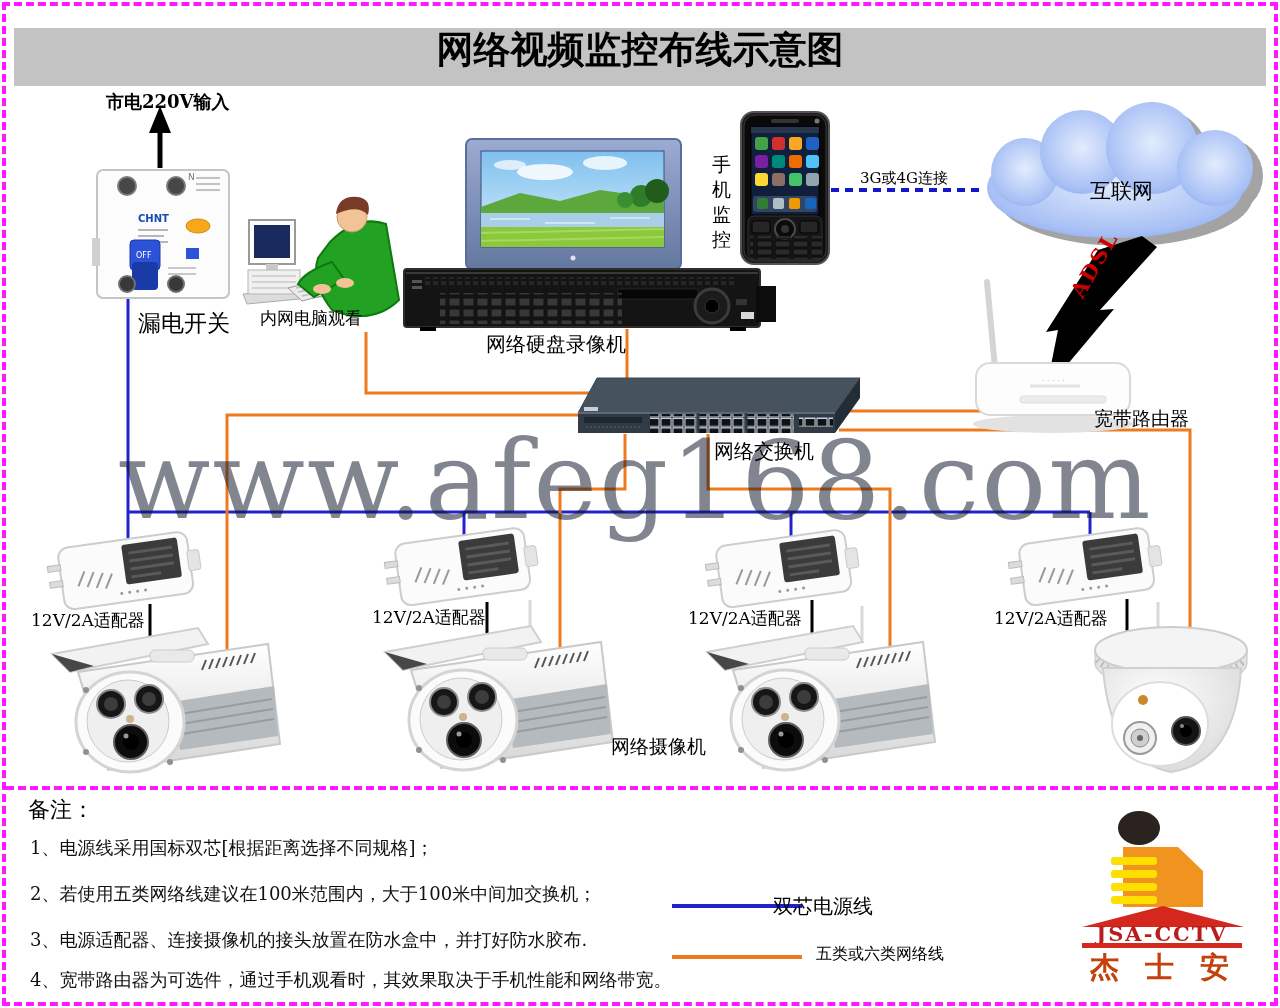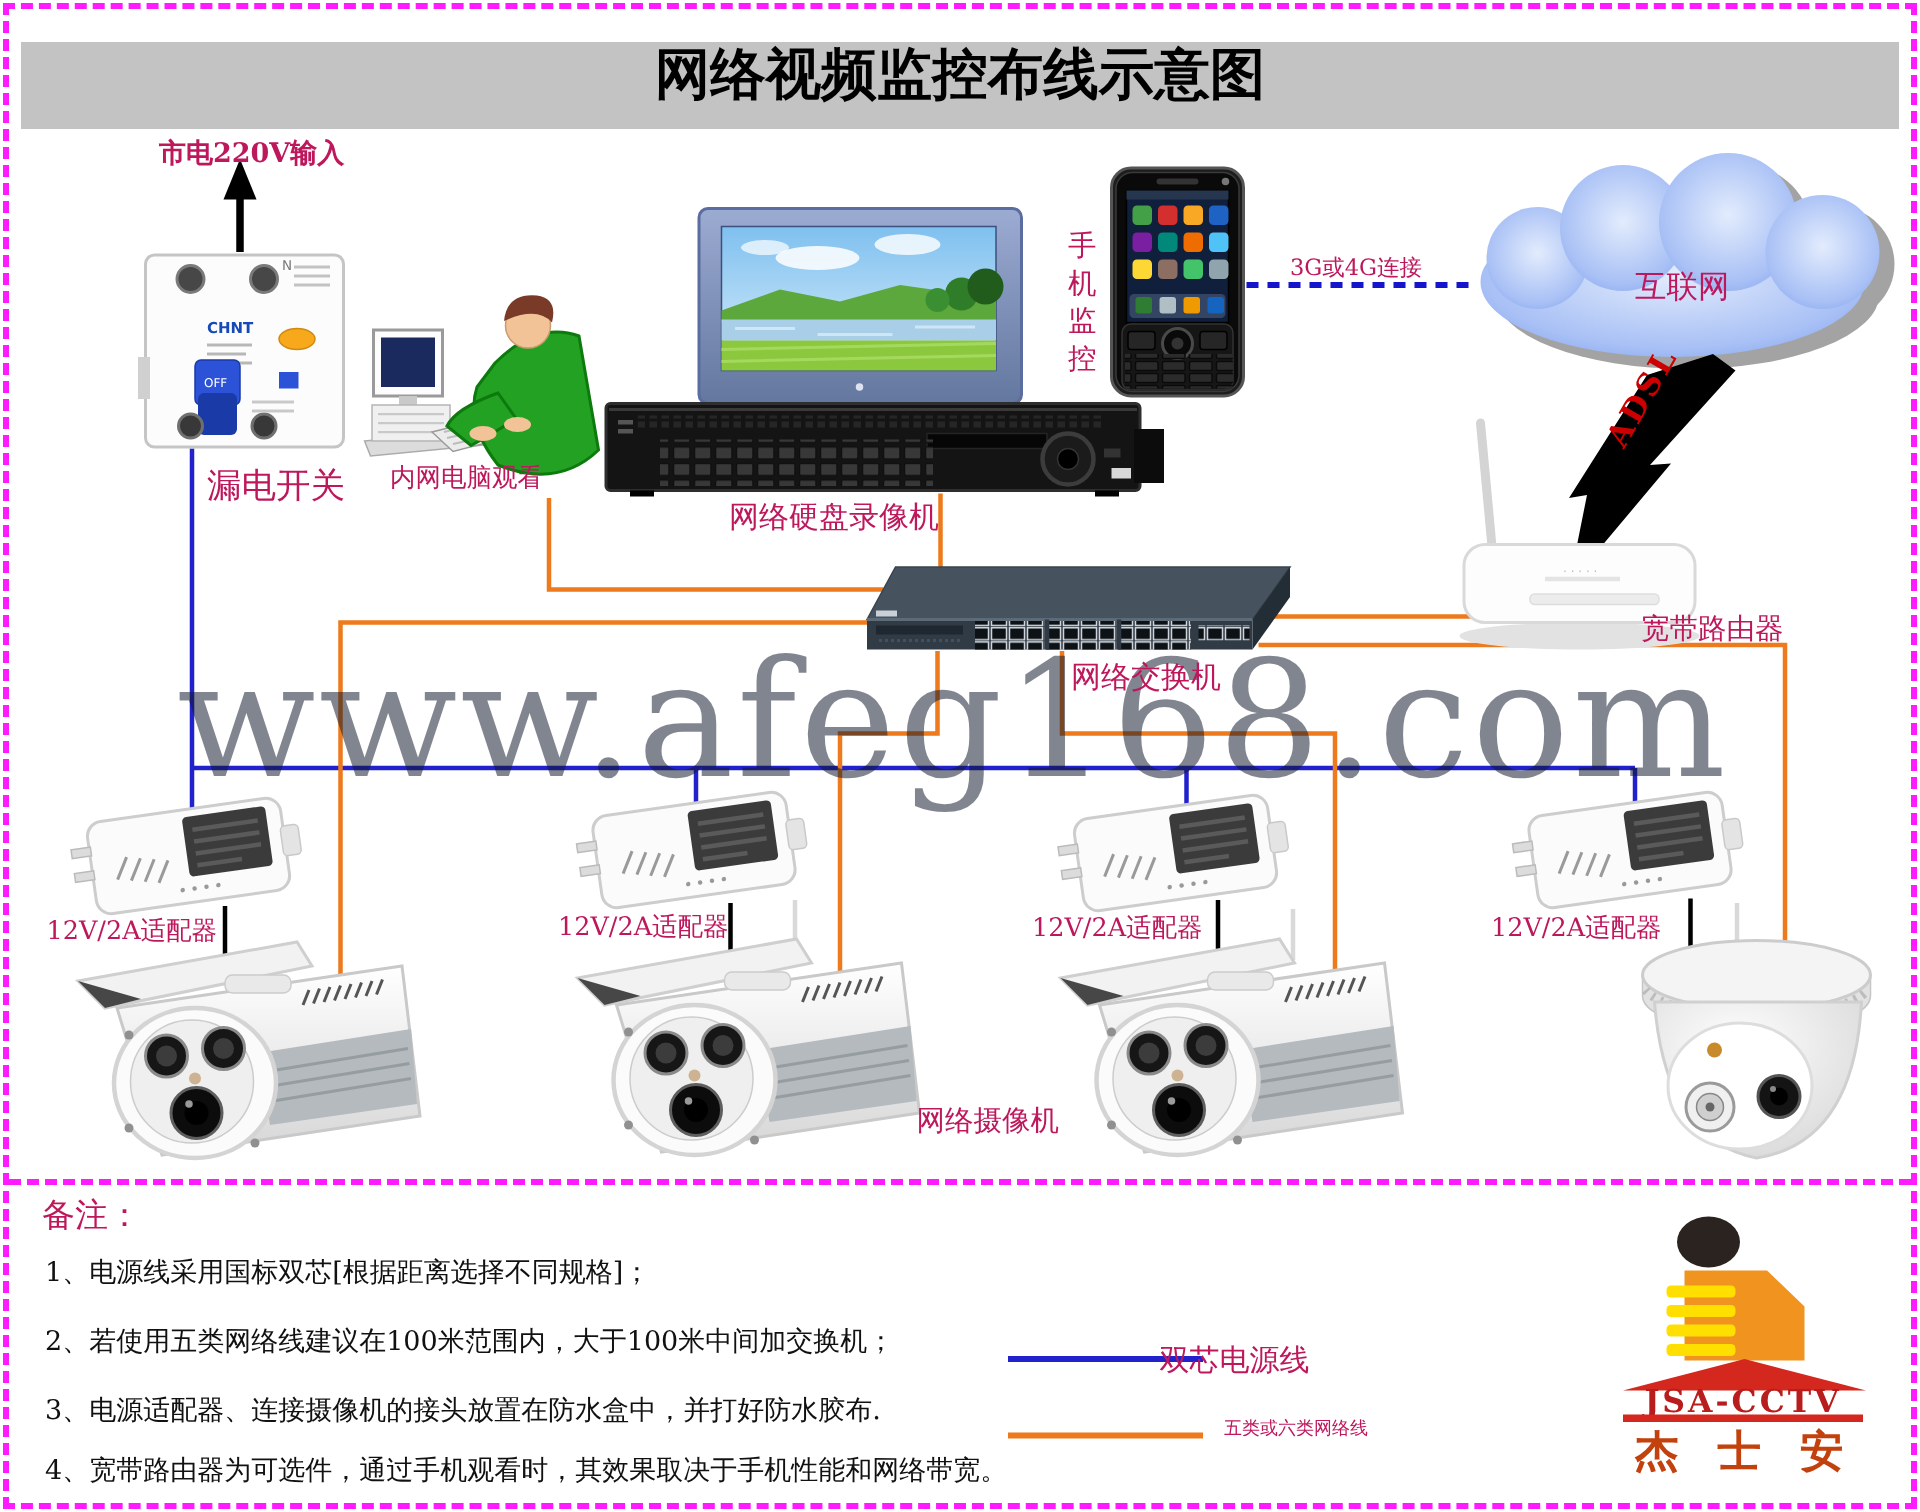--- a/index.html
+++ b/index.html
@@ -3,21 +3,21 @@
 <meta charset="utf-8">
 <style>
   html,body{margin:0;padding:0;background:#fff;}
   #page{position:relative;width:1280px;height:1008px;background:#ffffff;overflow:hidden;
         font-family:"DejaVu Sans",sans-serif;}
   #gfx{position:absolute;left:0;top:0;z-index:1;}
   .frame{position:absolute;inset:2px;border:4px dashed #ff1aff;z-index:6;pointer-events:none;}
   .sep{position:absolute;left:6px;right:6px;top:786px;border-top:4px dashed #ff1aff;z-index:6;}
   #titlebar{position:absolute;left:14px;top:28px;width:1252px;height:58px;background:#c3c3c3;
             z-index:3;text-align:center;line-height:44px;font-size:37px;font-weight:bold;color:#000;}
-  .lbl{position:absolute;z-index:3;color:#be185d;font-family:"DejaVu Serif",serif;white-space:nowrap;}
+  .lbl{position:absolute;z-index:3;color:#000000;font-family:"DejaVu Serif",serif;white-space:nowrap;}
   #watermark{position:absolute;left:118px;top:418px;z-index:2;font-family:"DejaVu Serif",serif;
              font-size:108px;letter-spacing:2px;color:#0f172a;opacity:.52;white-space:nowrap;}
   .legend-line{position:absolute;width:130px;height:4px;z-index:3;}
   #legend-power-line{left:672px;top:904px;background:#2222cc;}
   #legend-network-line{left:672px;top:955px;background:#ed7a1c;}
   .note{position:absolute;left:30px;z-index:3;font-family:"DejaVu Serif",serif;font-size:18px;color:#111;white-space:nowrap;}
   #logo-bar{position:absolute;left:1082px;top:943px;width:160px;height:5px;background:#d4271e;z-index:3;}
   #logo-text1{position:absolute;left:1078px;top:921px;width:168px;text-align:center;z-index:3;
               font-family:"DejaVu Serif",serif;font-weight:bold;font-size:21px;letter-spacing:2px;color:#b91c1c;}
   #logo-text2{position:absolute;left:1090px;top:948px;width:170px;z-index:3;
@@ -347,19 +347,19 @@
 
   <div class="lbl" style="left:28px;top:795px;font-size:22px;">备注：</div>
   <div class="note" style="top:836px;">1、电源线采用国标双芯[根据距离选择不同规格]；</div>
   <div class="note" style="top:882px;">2、若使用五类网络线建议在100米范围内，大于100米中间加交换机；</div>
   <div class="note" style="top:928px;">3、电源适配器、连接摄像机的接头放置在防水盒中，并打好防水胶布.</div>
   <div class="note" style="top:968px;">4、宽带路由器为可选件，通过手机观看时，其效果取决于手机性能和网络带宽。</div>
 
   <div class="legend-line" id="legend-power-line"></div>
   <div class="lbl" style="left:773px;top:893px;font-size:20px;">双芯电源线</div>
   <div class="legend-line" id="legend-network-line"></div>
-  <div class="lbl" style="left:816px;top:944px;font-size:12px;">五类或六类网络线</div>
+  <div class="lbl" style="left:816px;top:944px;font-size:16px;">五类或六类网络线</div>
 
   <div id="logo-text1">JSA-CCTV</div>
   <div id="logo-bar"></div>
   <div id="logo-text2">杰士安</div>
 
 </div>
 
 </body></html>

